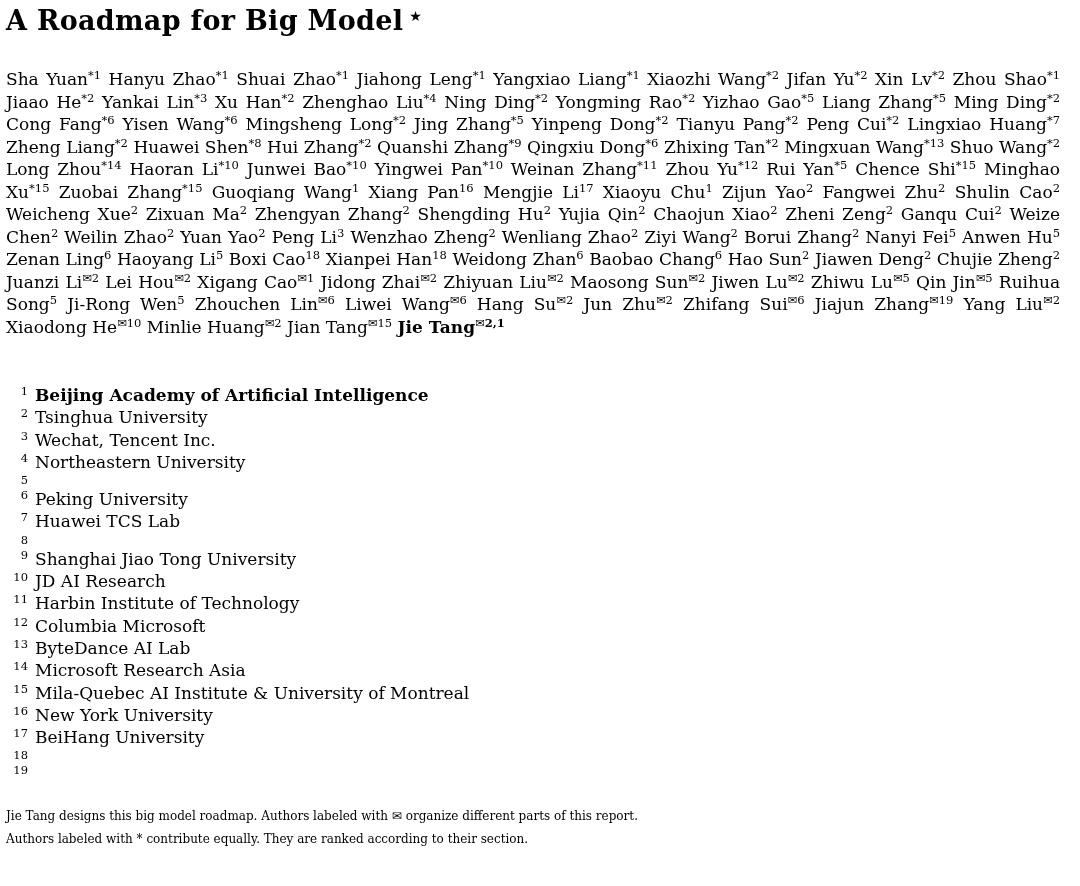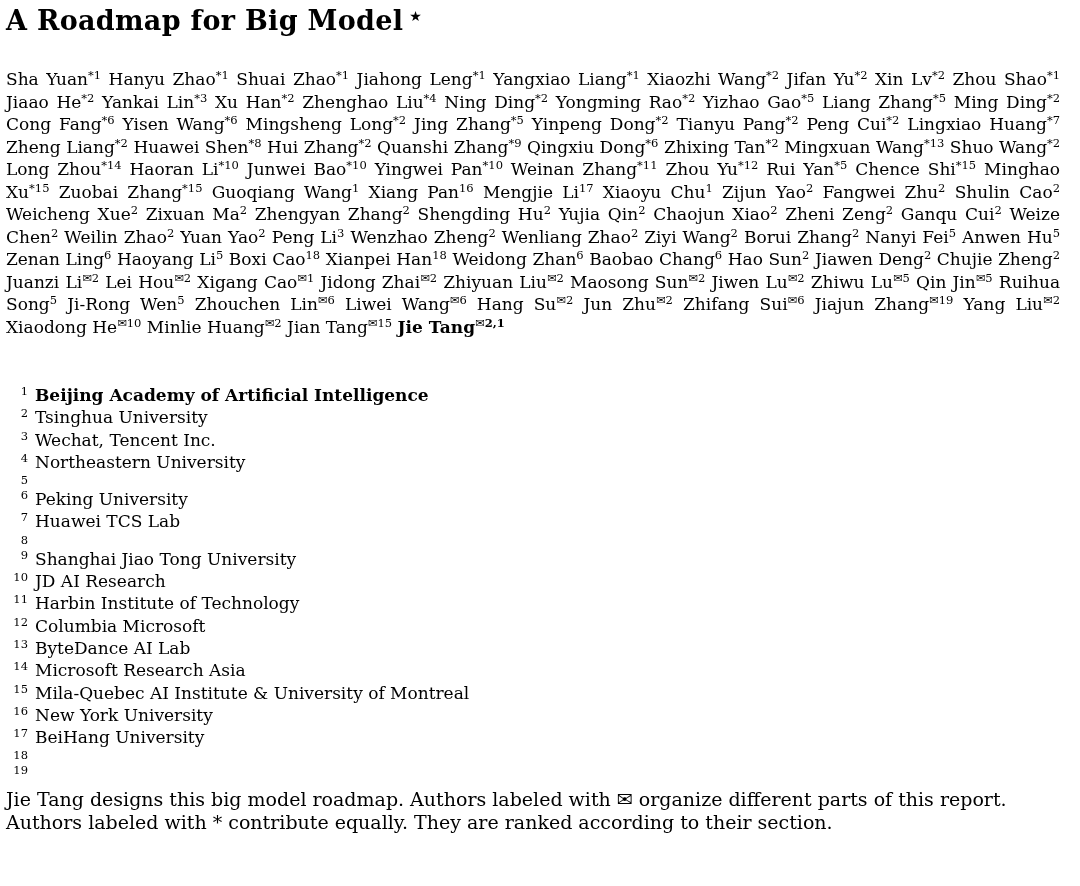--- a/index.html
+++ b/index.html
@@ -64,22 +64,22 @@
     font-size: 11.5px;
     line-height: 15px;
   }
   .aff-name {
     margin-left: 7px;
   }
   .aff-row.bold .aff-name {
     font-weight: bold;
   }
   .notes {
-    margin: 10px 0 0 0;
-    font-size: 19px;
+    margin: 27px 0 0 0;
+    font-size: 12px;
     line-height: 23px;
   }
 </style>
 </head>
 <body>
 
 <div class="page">
 
   <h1 class="title"><span>A Roadmap for Big Model</span><sup class="title-star">★</sup></h1>
 

